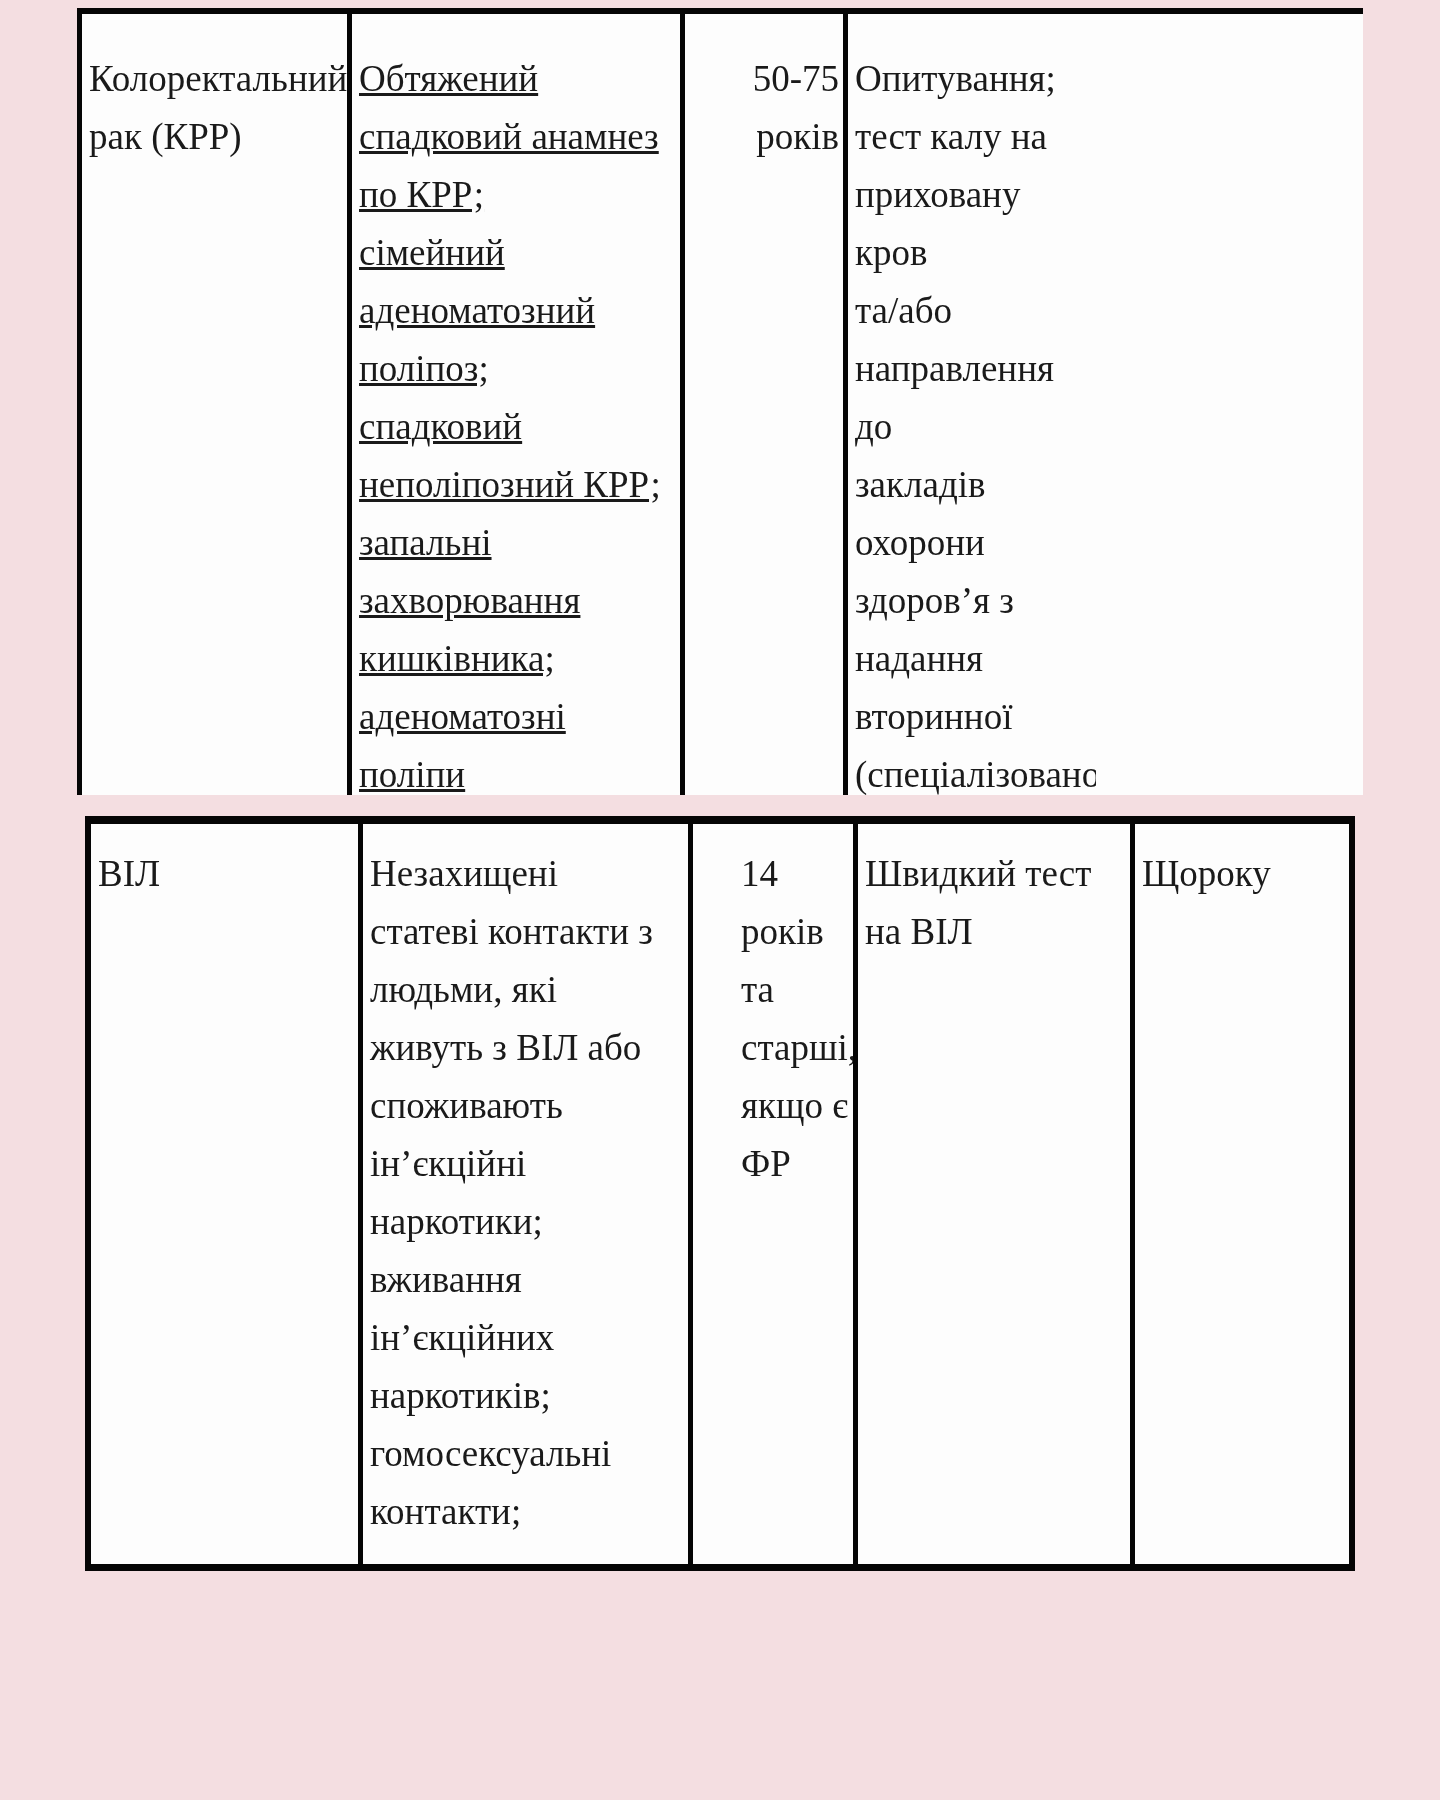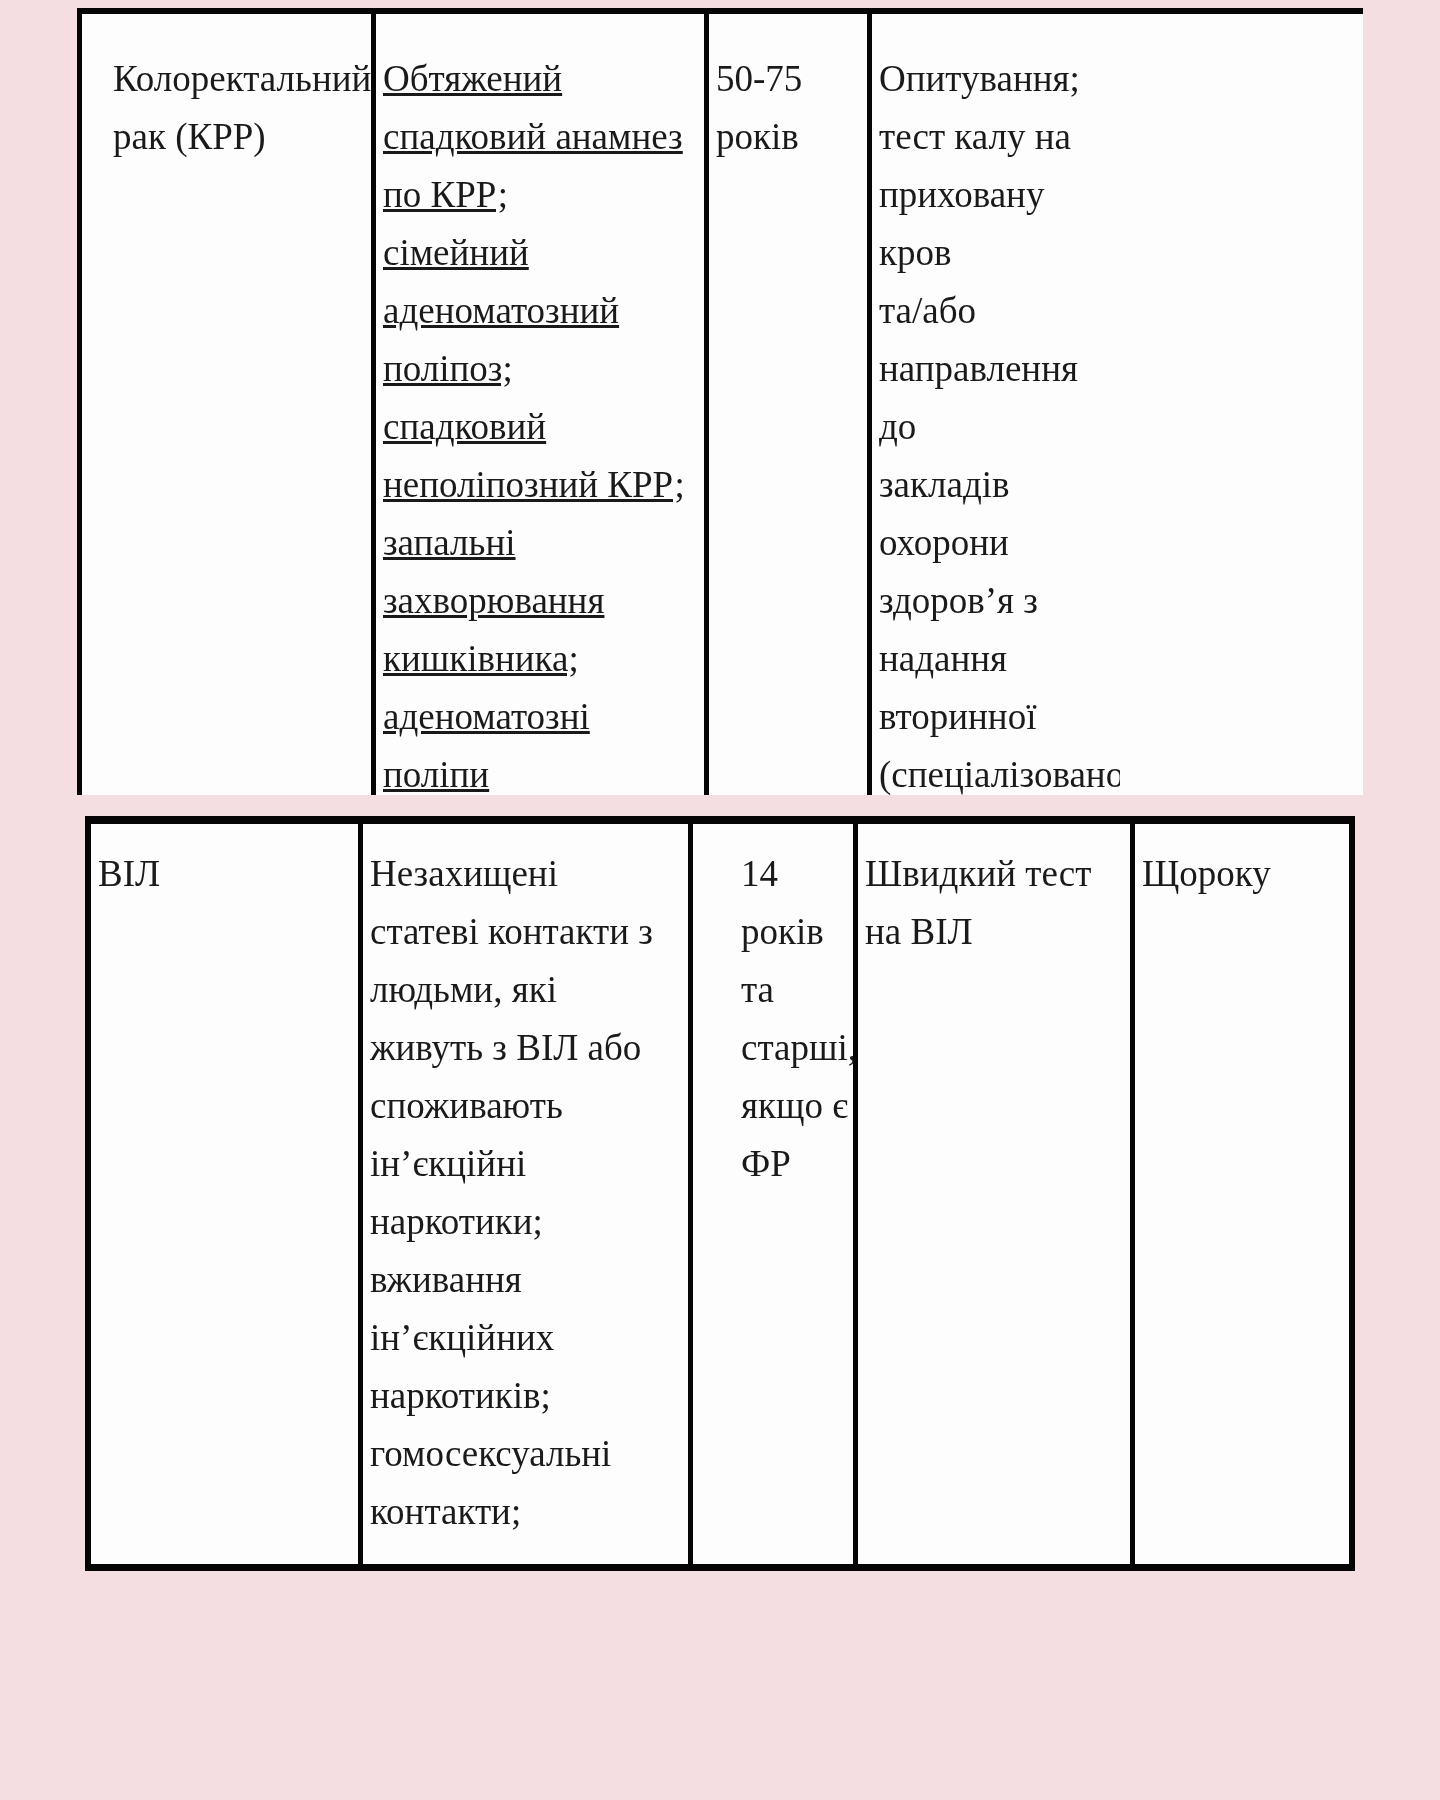--- a/index.html
+++ b/index.html
@@ -23,21 +23,20 @@
     box-sizing: border-box;
   }
   
   .table-colorectal {
     left: 77px;
     top: 8px;
     width: 1286px;
     height: 787px;
     border-top: 6px solid #050505;
     border-left: 5px solid #050505;
-    padding-left: 24px;
   }
   
   .table-hiv {
     left: 85px;
     top: 816px;
     width: 1270px;
     height: 755px;
     border-top: 8px solid #050505;
     border-left: 6px solid #050505;
     border-right: 6px solid #050505;
@@ -54,21 +53,21 @@
   }
   .cell:last-child {
     border-right: none;
   }
   .table-hiv .cell {
     padding-top: 21px;
   }
   
   .table-colorectal .col-disease   { width: 270px; }
   .table-colorectal .col-risks     { width: 333px; text-decoration: underline; }
-  .table-colorectal .col-age       { width: 163px; }
+  .table-colorectal .col-age       { width: 163px; text-align: right; }
   .table-colorectal .col-method    { width: 248px; }
   .table-colorectal .col-frequency { width: 228px; }
   
   .table-hiv .col-disease   { width: 272px; }
   .table-hiv .col-risks     { width: 330px; }
   .table-hiv .col-age       { width: 165px; padding-left: 48px; }
   .table-hiv .col-method    { width: 277px; }
   .table-hiv .col-frequency { width: 214px; }
 </style>
 </head>

